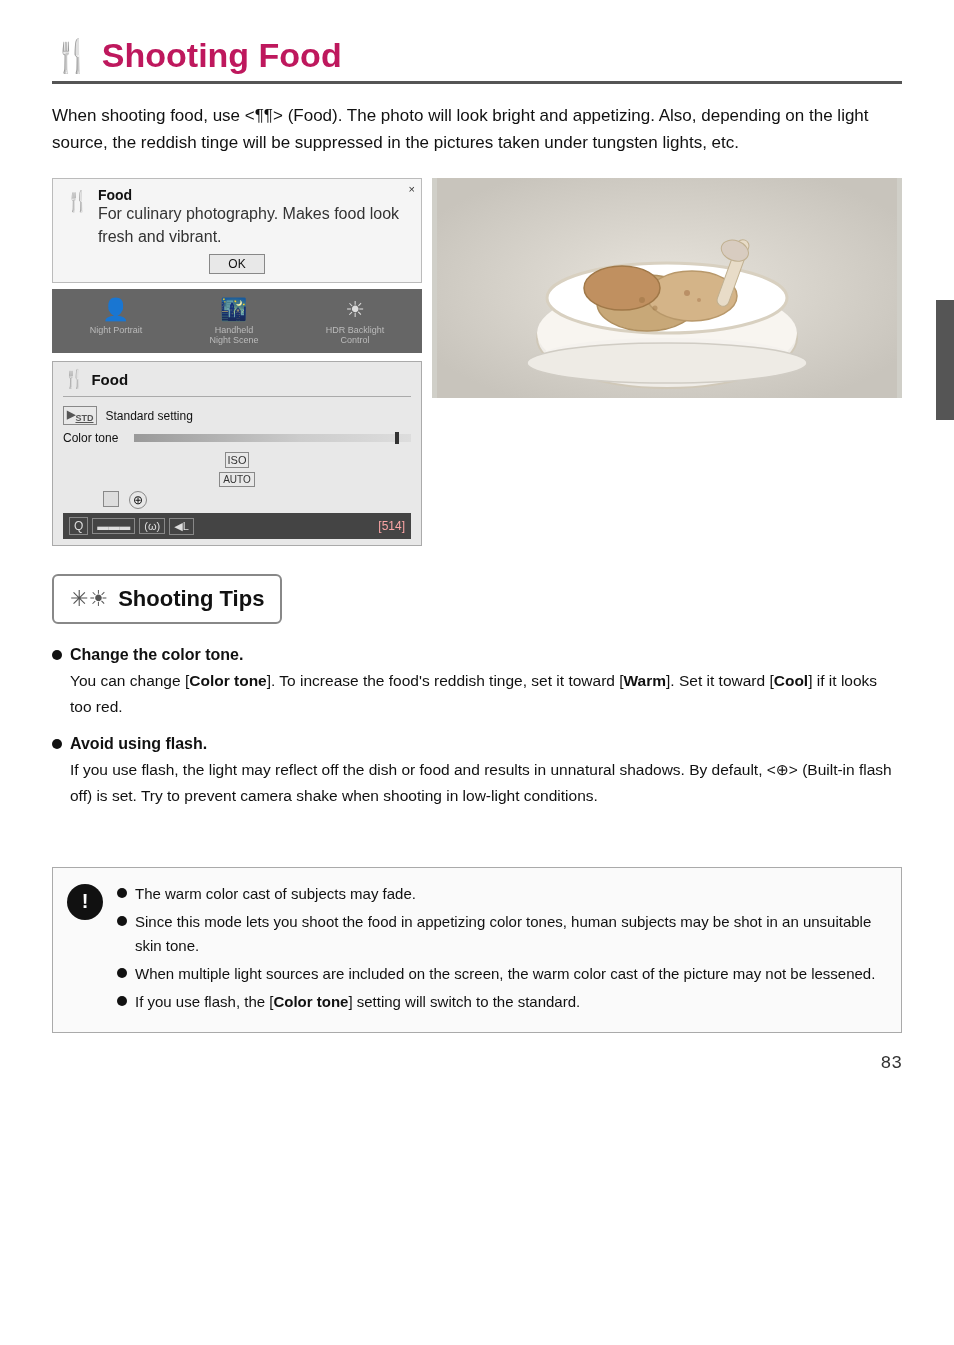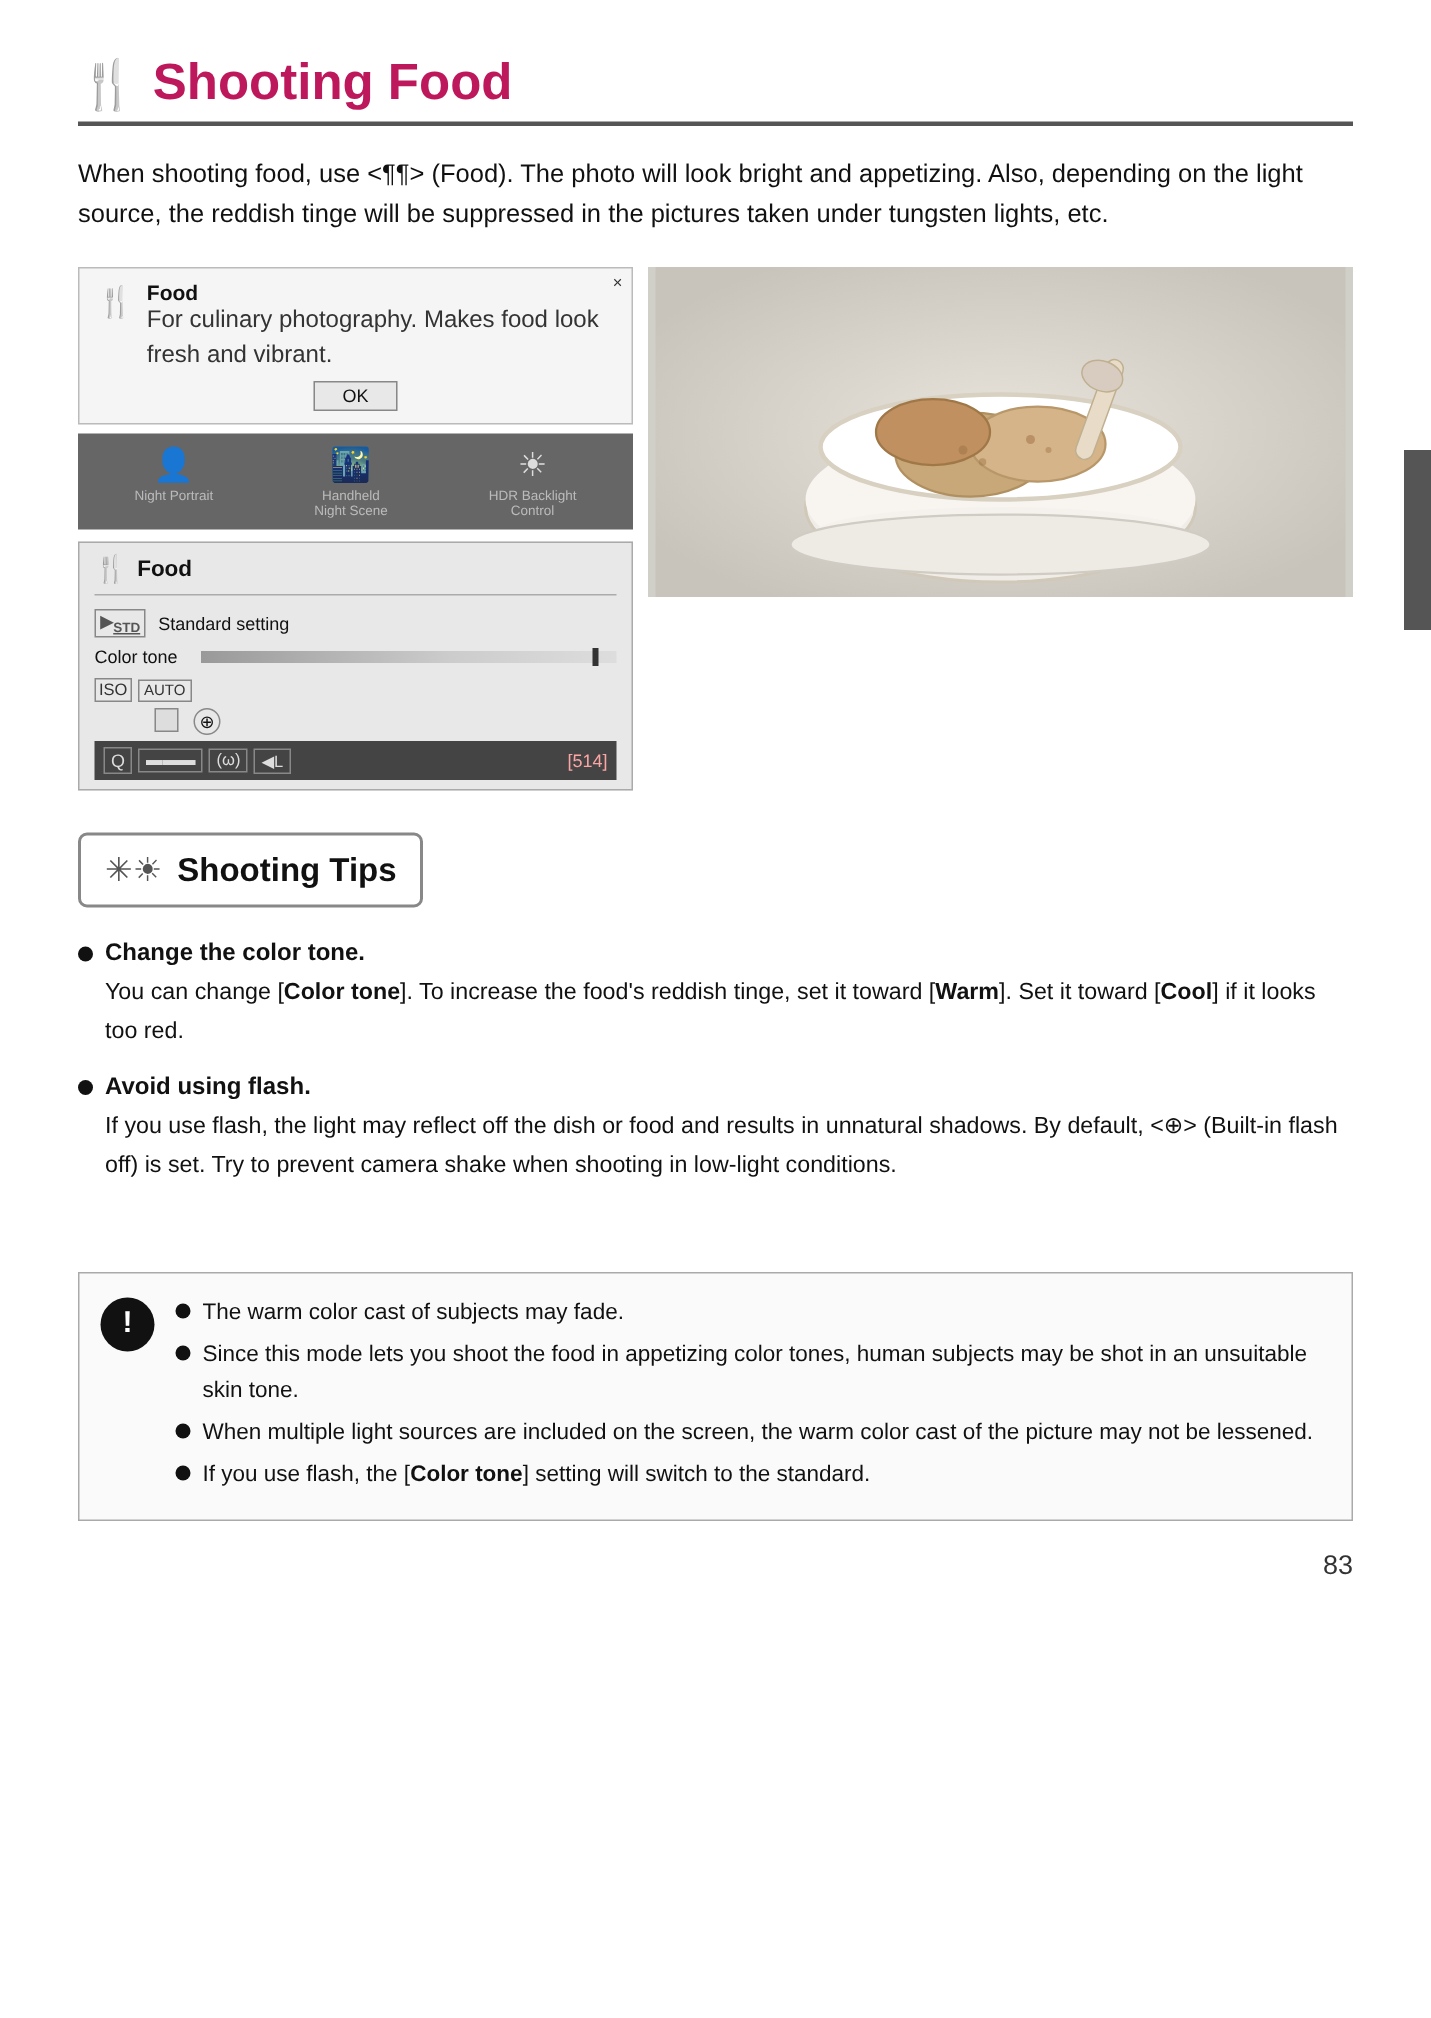--- a/index.html
+++ b/index.html
@@ -179,20 +179,21 @@
       height: 12px;
       background: #333;
     }
     .auto-row {
       display: flex;
       align-items: center;
       font-size: 11px;
       color: #333;
       gap: 4px;
       margin-top: 4px;
+      flex-direction: column;
     }
     .auto-label {
       border: 1px solid #888;
       padding: 1px 3px;
       font-size: 10px;
     }
     .checkbox-row {
       display: flex;
       gap: 10px;
       margin-top: 4px;
@@ -336,20 +337,21 @@
       margin-top: 6px;
     }
 
     
     .page-number {
       position: absolute;
       bottom: 20px;
       right: 52px;
       font-size: 18px;
       color: #333;
+      font-family: Liberation Mono, monospace;
     }
 
     
     .side-tab {
       position: absolute;
       right: 0;
       top: 300px;
       width: 18px;
       height: 120px;
       background: #555;

